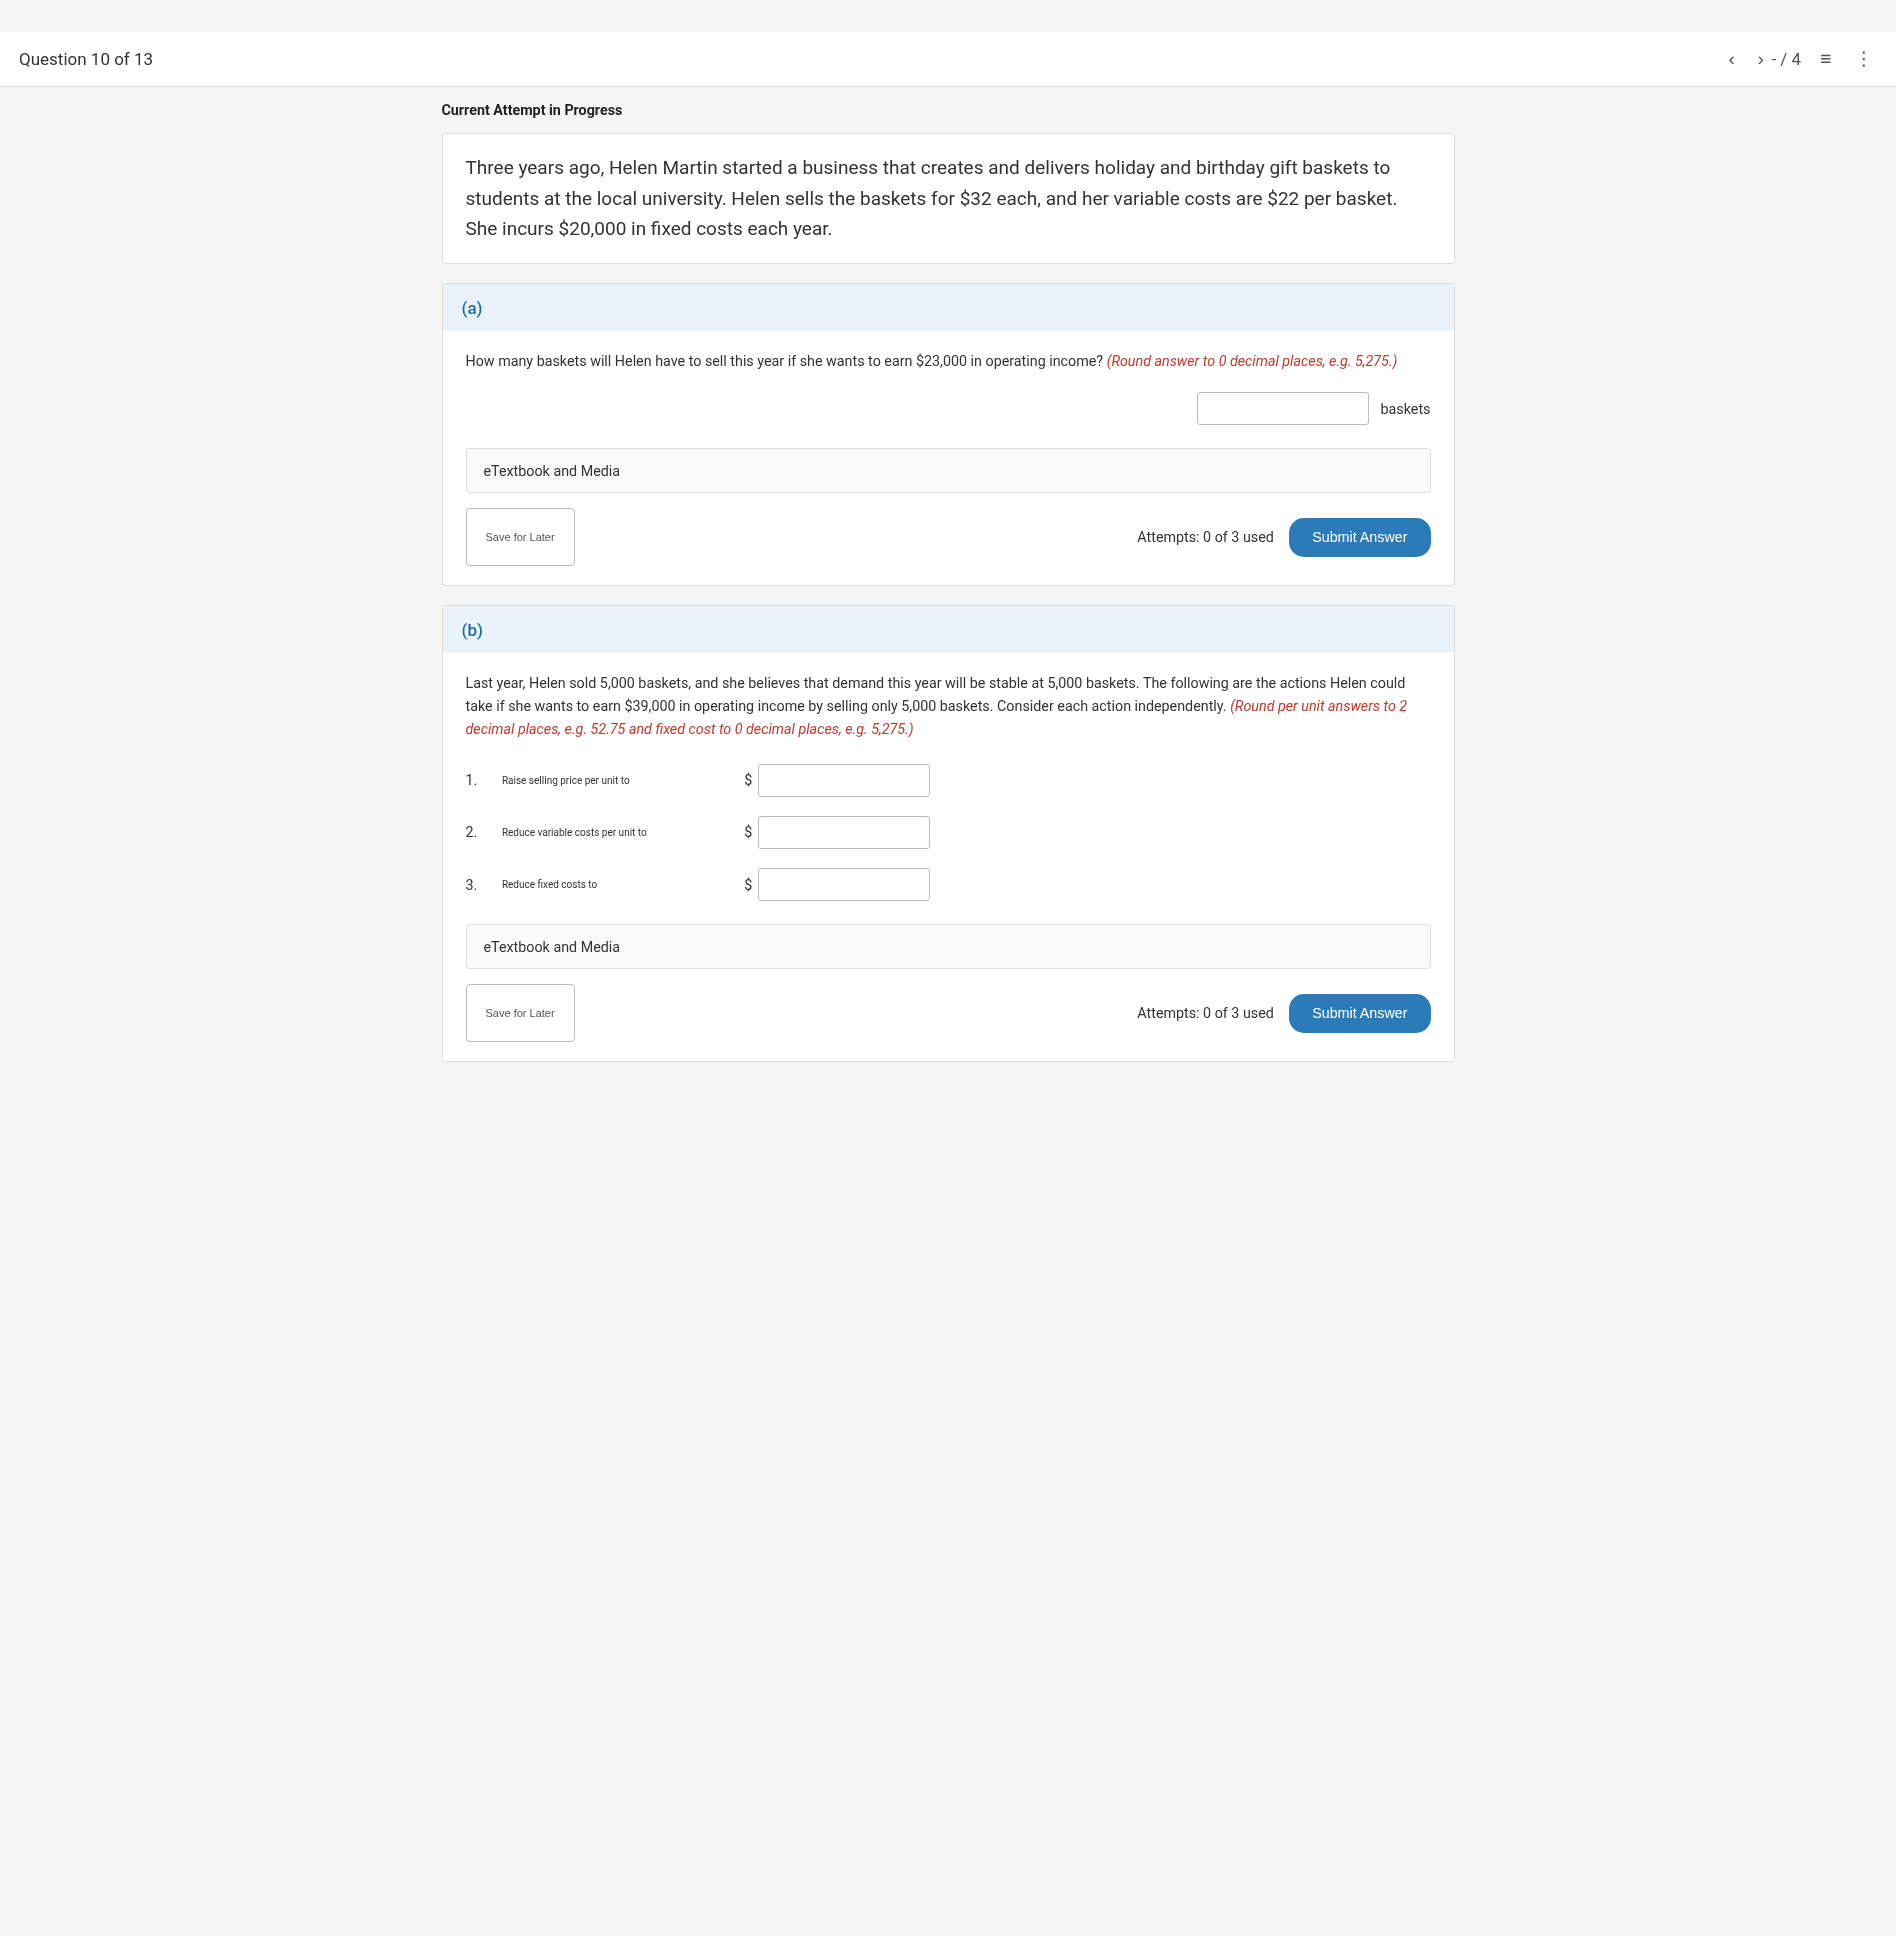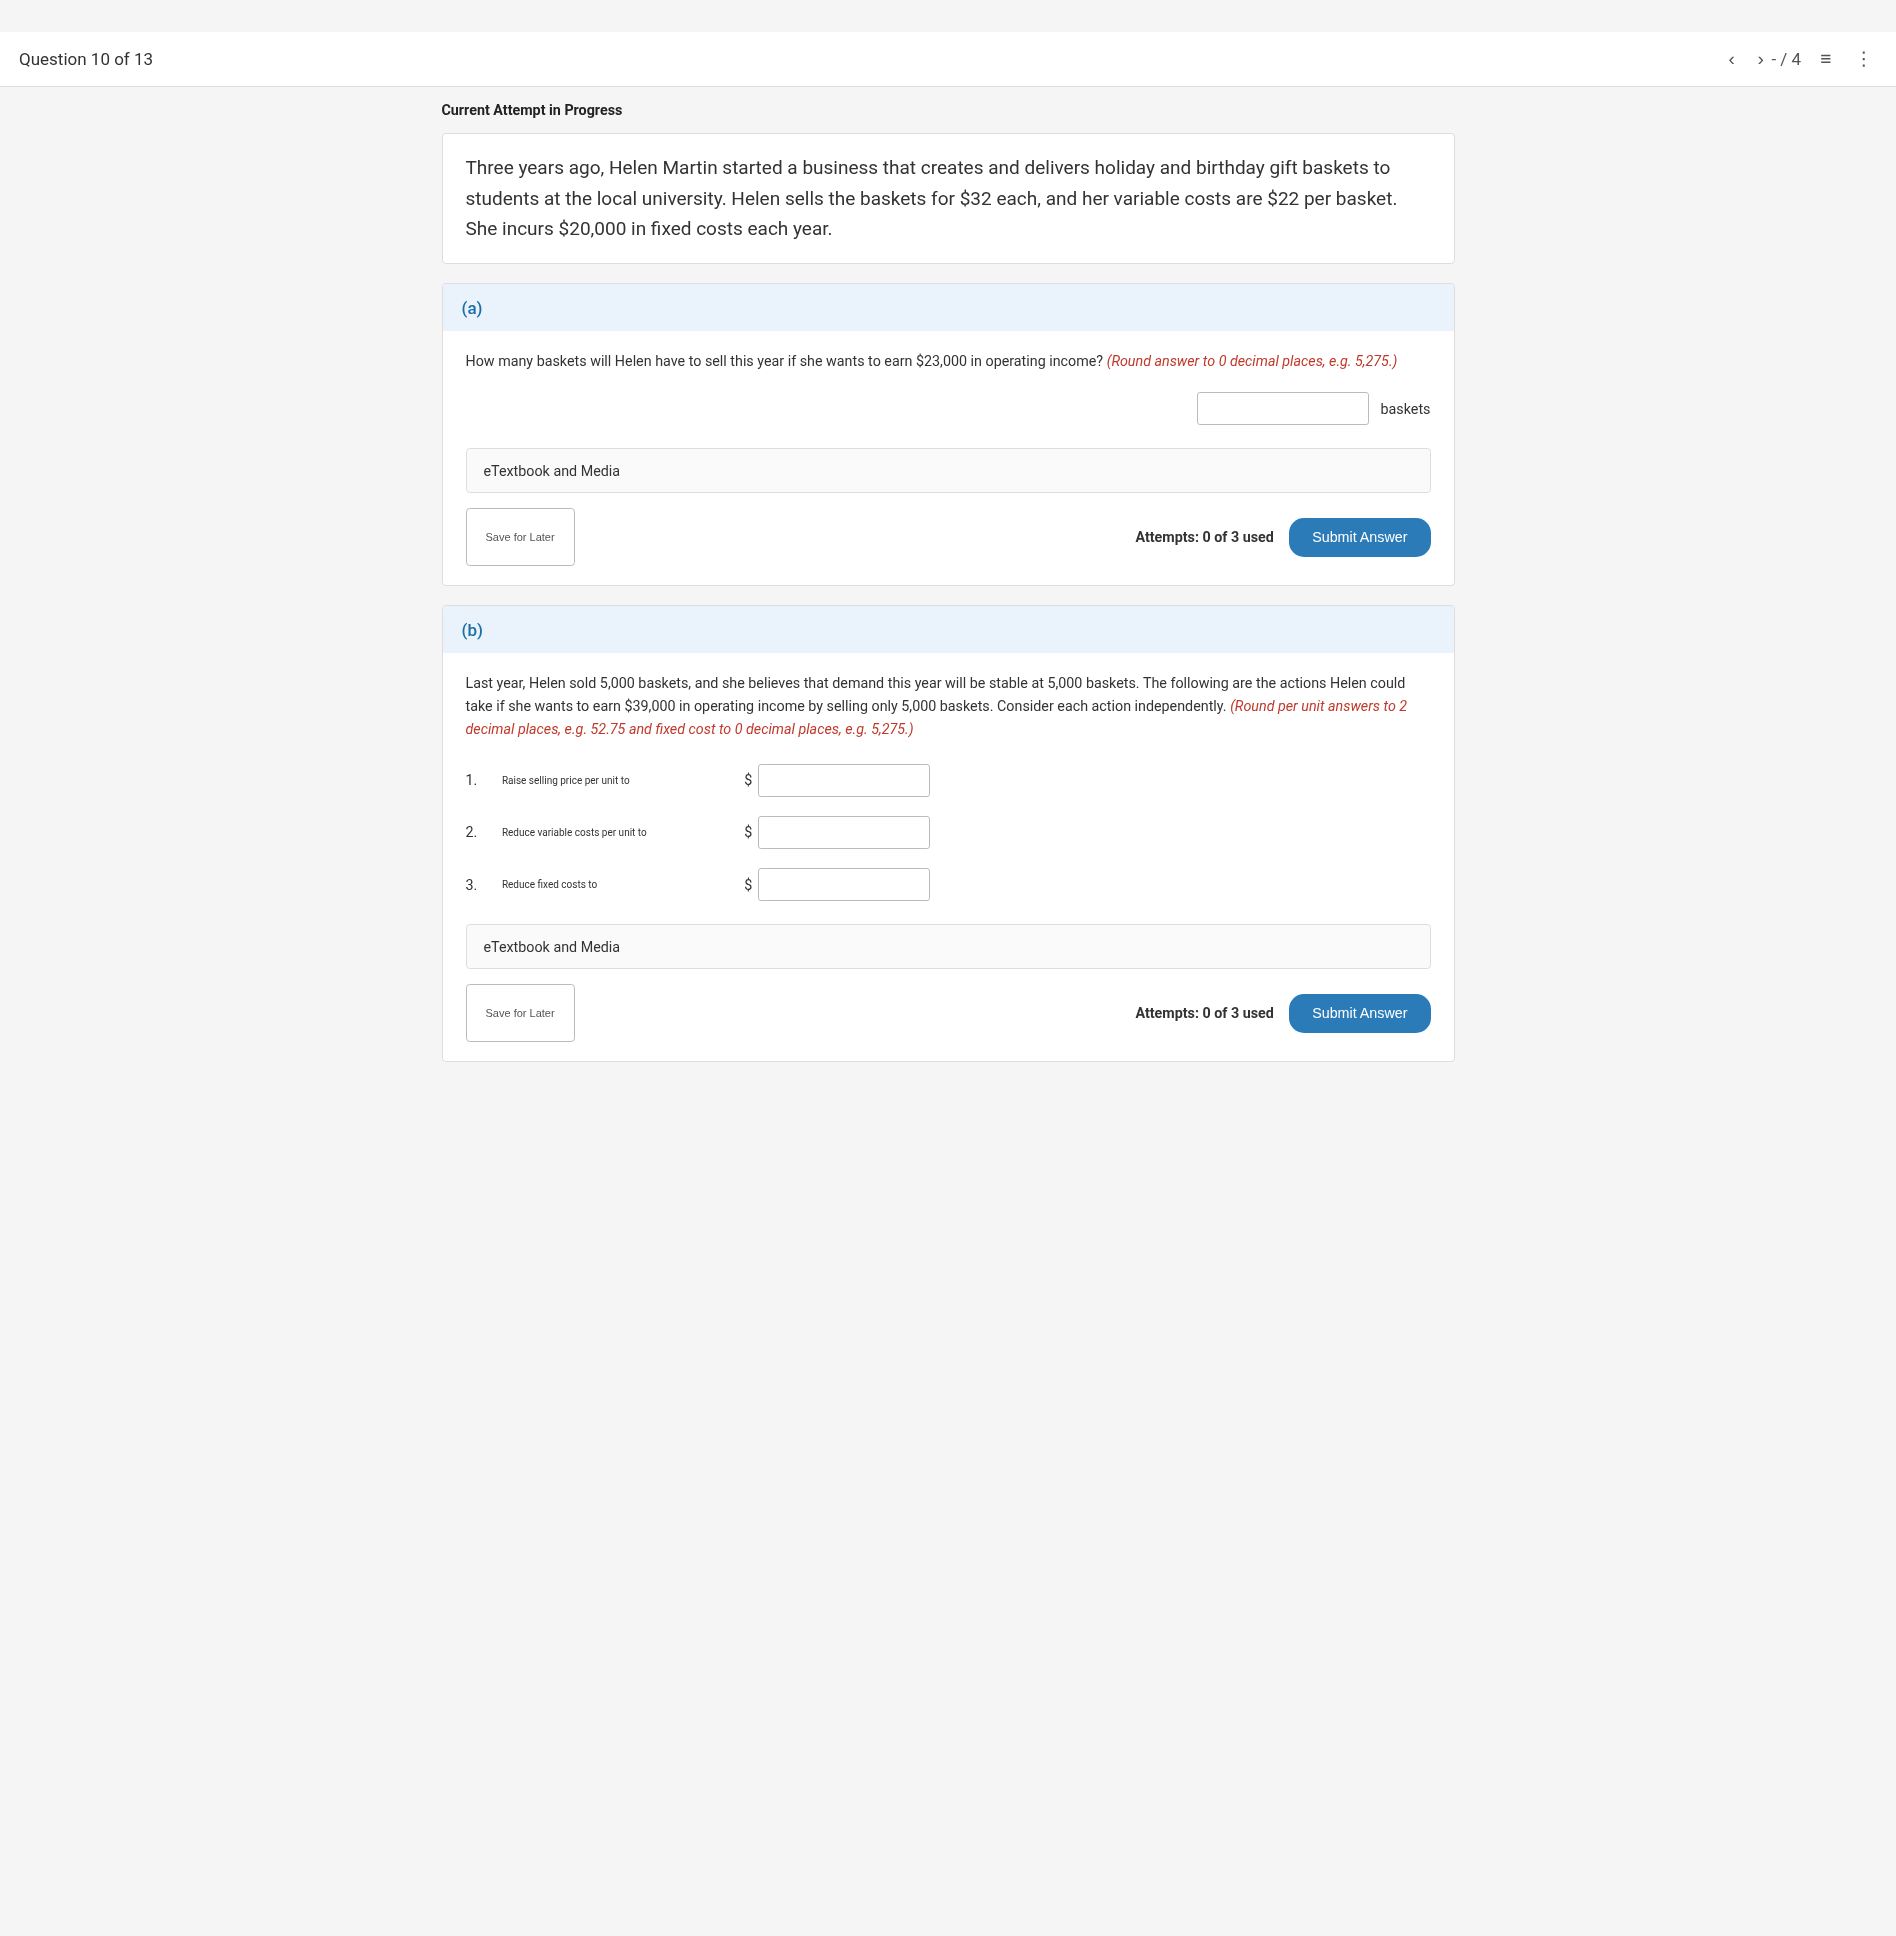--- a/index.html
+++ b/index.html
@@ -144,21 +144,21 @@
       background: #fff;
       border: 1px solid #bbb;
       border-radius: 3.8px;
       padding: 22px 19px;
       font-size: 11px;
       color: #555;
       cursor: pointer;
     }
     .attempts-info {
       font-size: 14.3px;
-      font-weight: 700;
+      font-weight: 400;
       color: #333;
       margin-right: 15.3px;
     }
     .submit-btn {
       background: #2b7bb9;
       color: #fff;
       border: none;
       border-radius: 15px;
       padding: 11.5px 23px;
       font-size: 14.3px;

